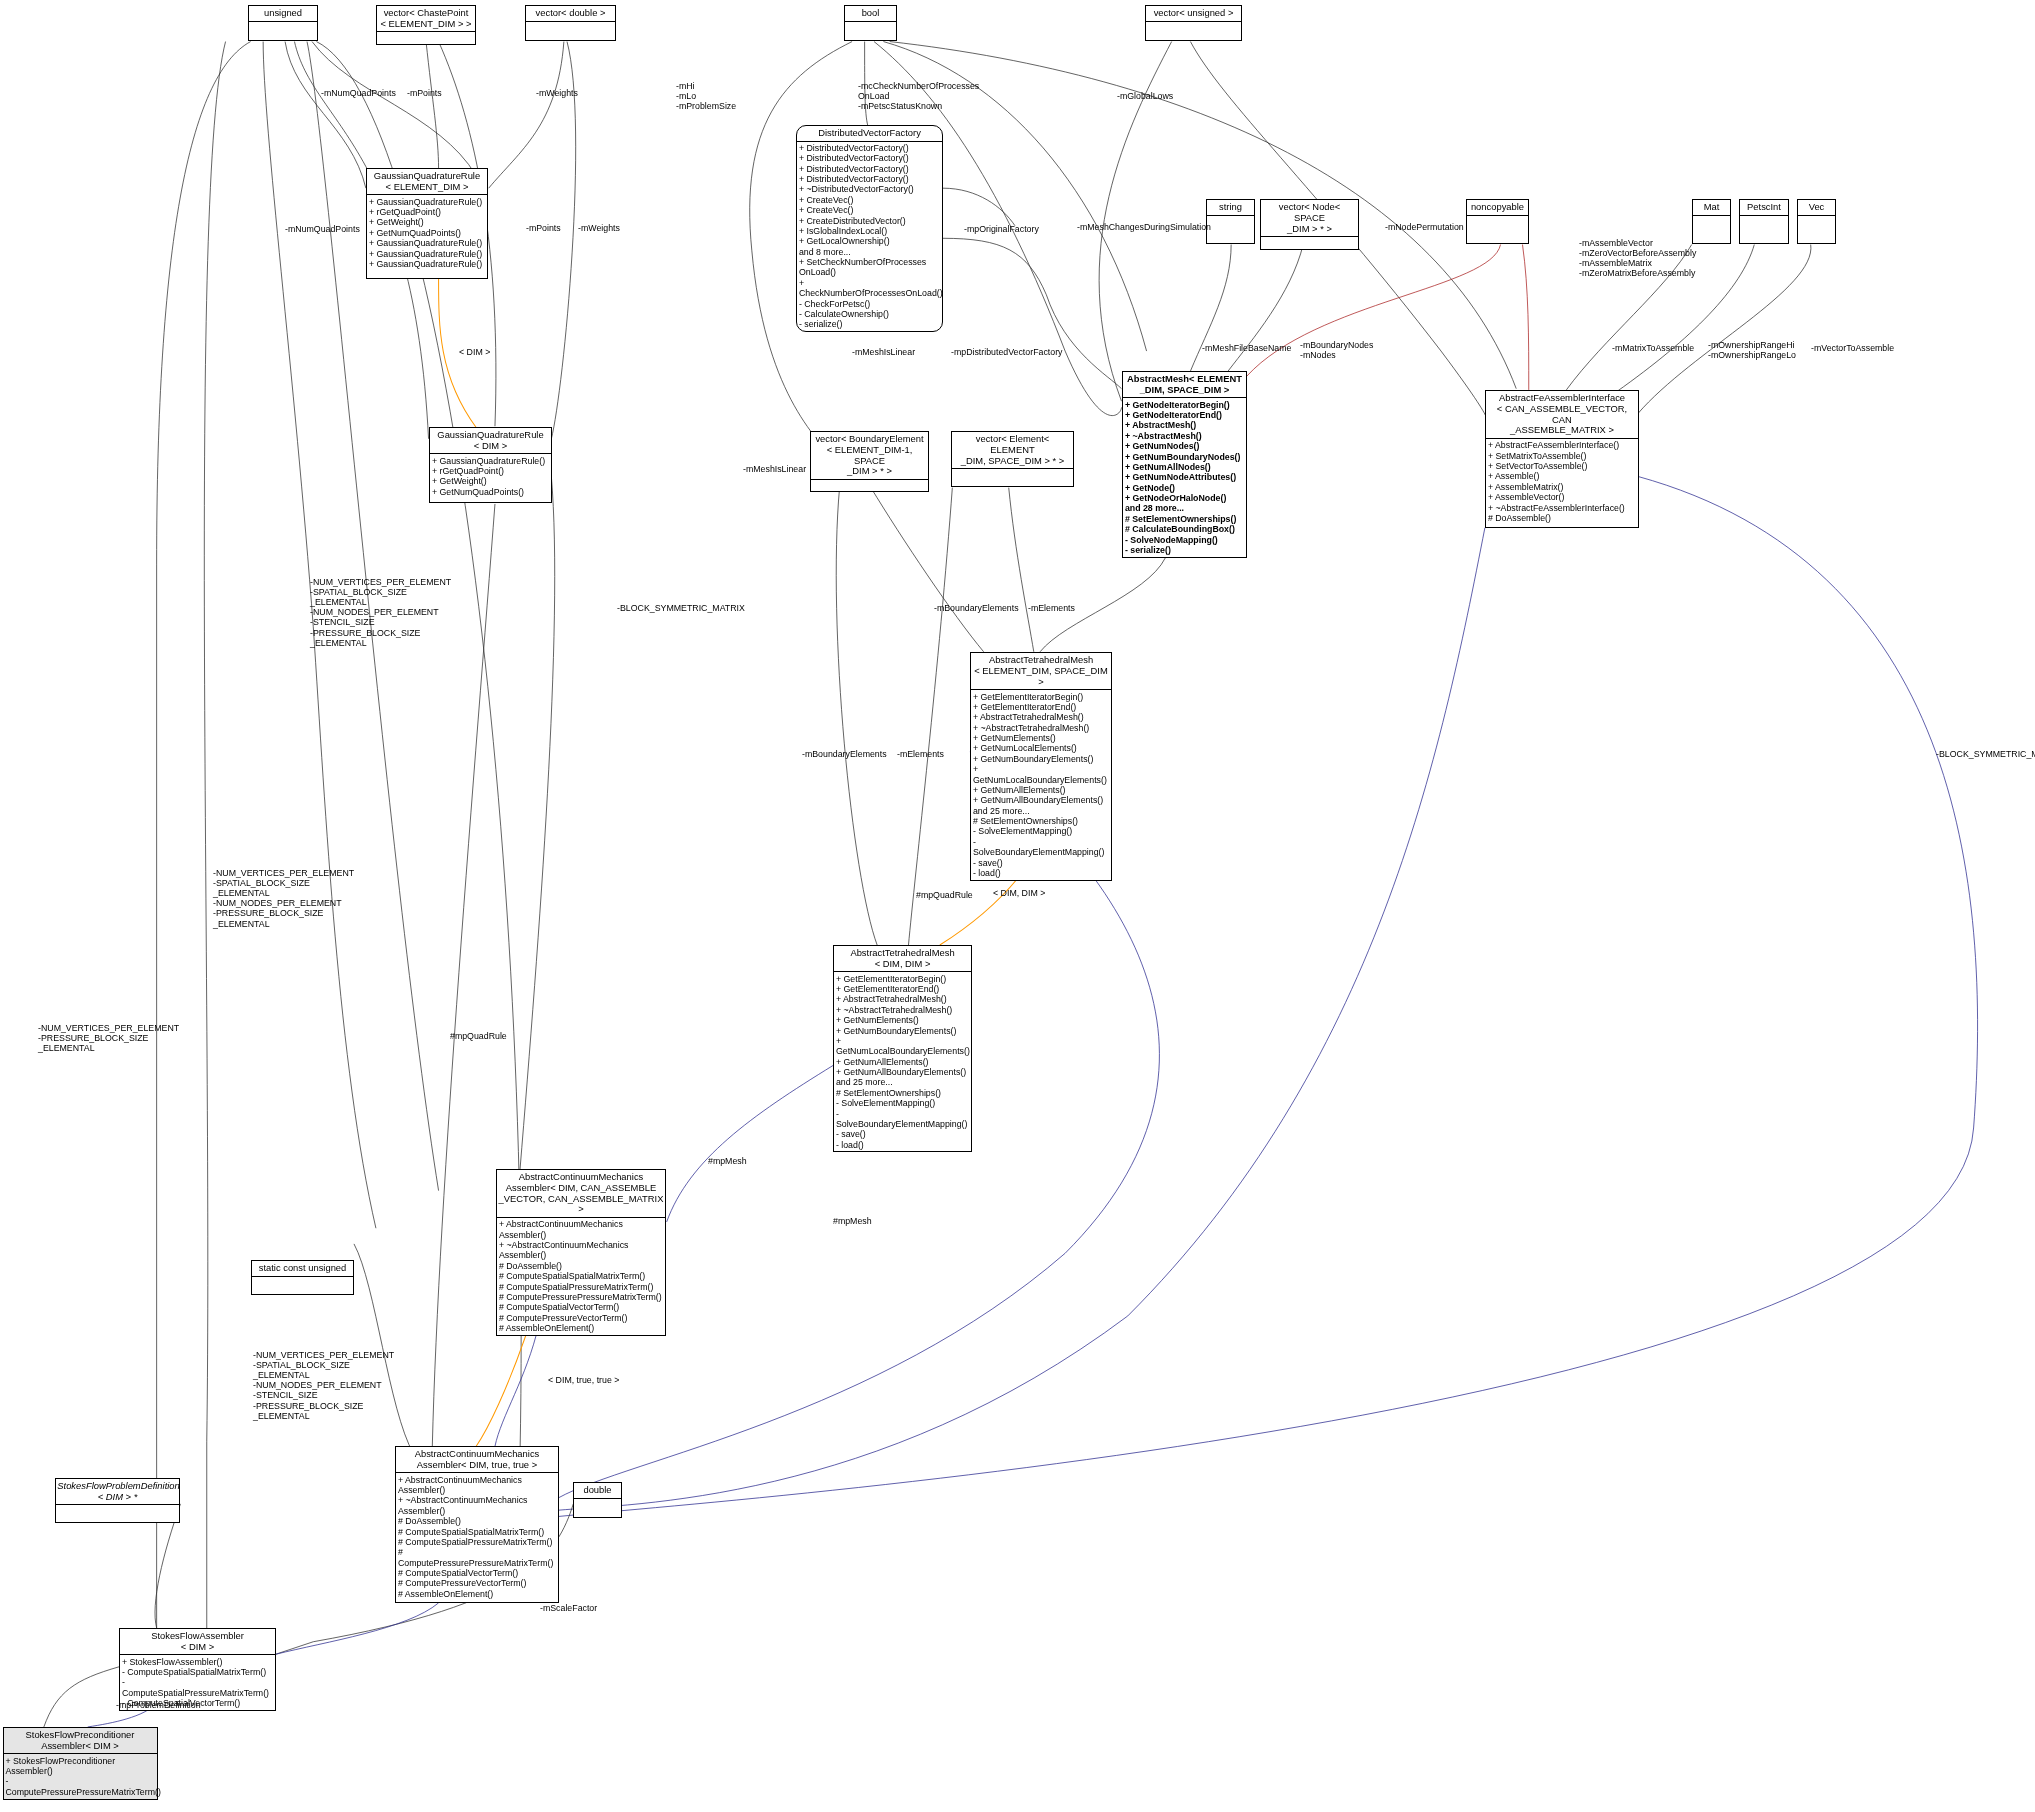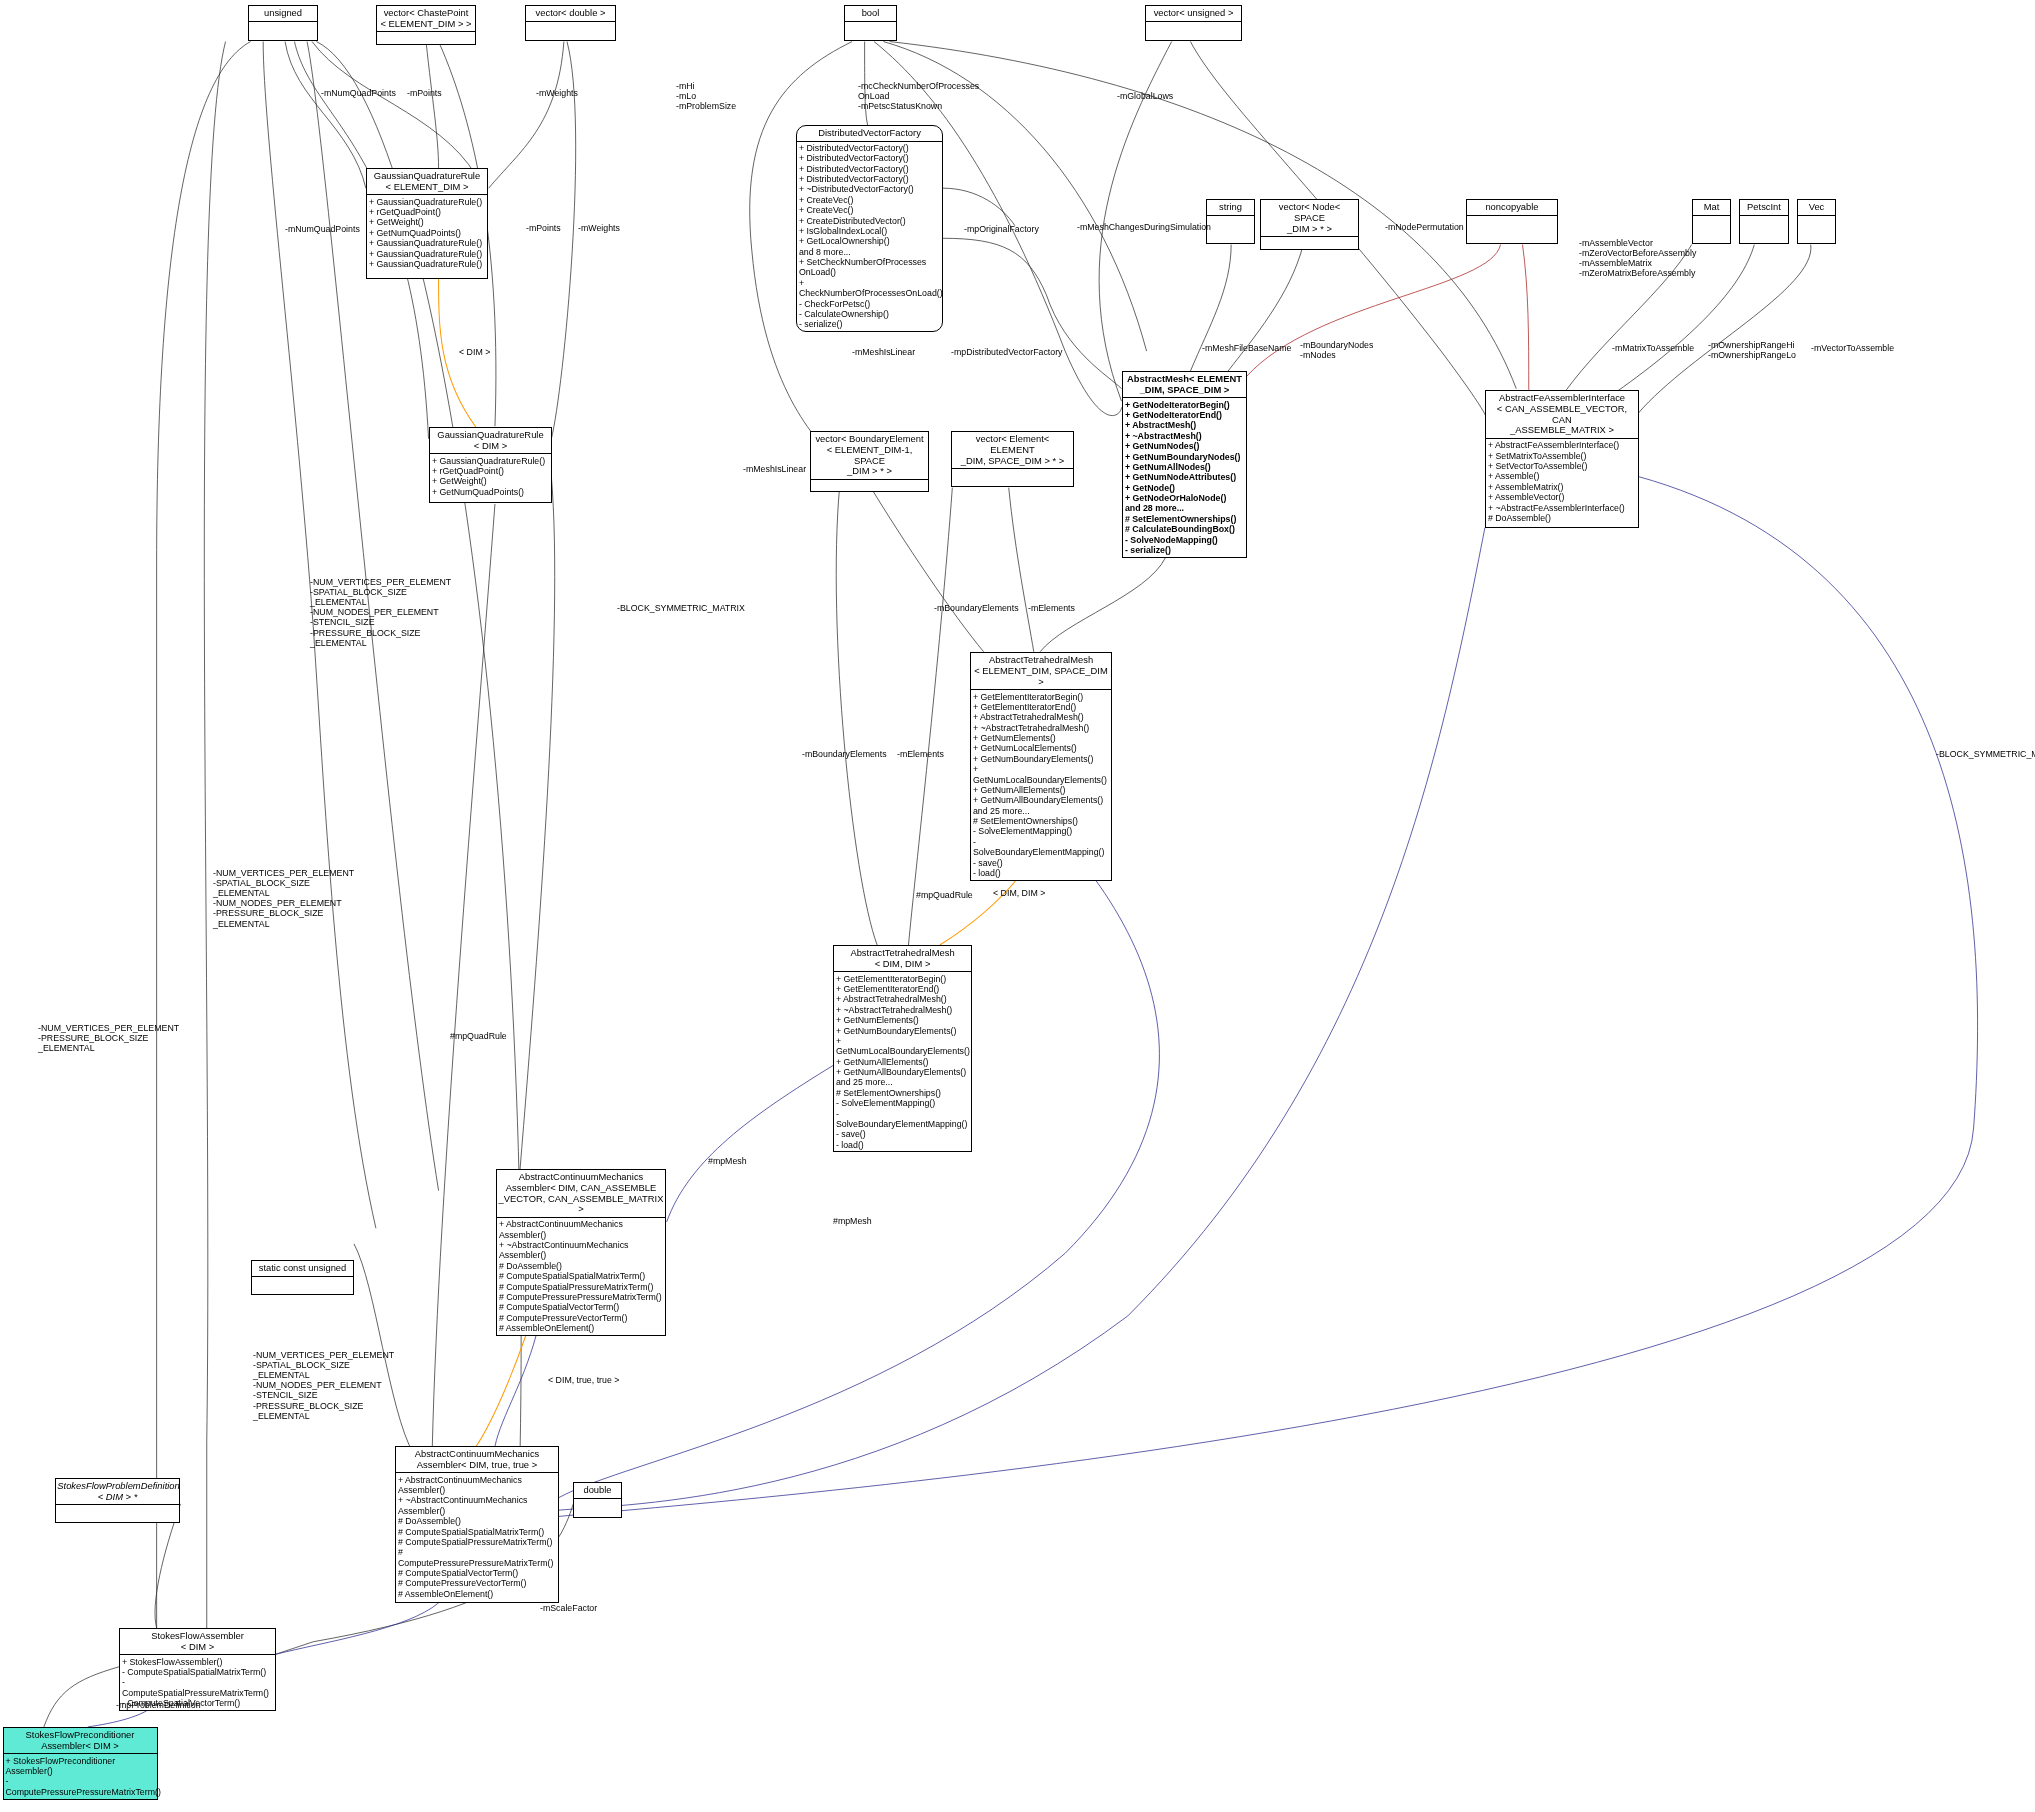--- a/index.html
+++ b/index.html
@@ -2,21 +2,21 @@
 <html style="font-size:10px"><head>
 <meta charset="utf-8">
 <style>
   html,body{margin:0;padding:0;background:#ffffff;}
   body{font-family:"Liberation Sans",sans-serif;}
   #canvas{position:relative;width:2035px;height:1813px;background:#ffffff;overflow:hidden;}
   .node{position:absolute;border:0.6px solid #000;background:#fff;box-sizing:border-box;}
   .node .title{text-align:center;font-size:9.4px;line-height:1.15;padding:1.9px 1.3px;color:#000;}
   .node .sep{border-top:0.6px solid #000;}
   .node .members{font-size:8.8px;line-height:1.18;padding:1.3px 1.9px;color:#000;white-space:pre-wrap;}
-  .node.gray{background:#5eead4;}
+  .node.gray{background:#e5e5e5;}
   .edgelabel{position:absolute;font-size:8.8px;line-height:1.15;color:#000;white-space:pre;}
   svg.wires{position:absolute;left:0;top:0;width:2035px;height:1813px;overflow:visible;}
   .w{fill:none;stroke:#303030;stroke-width:1.2;}
   .wb{fill:none;stroke:#2b2b8f;stroke-width:1.2;}
   .wo{fill:none;stroke:#ff9900;stroke-width:1.6;}
   .wr{fill:none;stroke:#aa2222;stroke-width:1.2;}
 </style>
 </head>
 <body>
 
@@ -146,21 +146,21 @@
       <div class="title" style="white-space: pre-line;">string</div>
       <div class="sep"></div>
       <div class="members" style="min-height: 8.8px;"></div>
     </div>
     <div class="node" style="left: 1260px; top: 199px; width: 99px; min-height: 45px;">
       <div class="title" style="white-space: pre-line;">vector&lt; Node&lt; SPACE
 _DIM &gt; * &gt;</div>
       <div class="sep"></div>
       <div class="members" style="min-height: 8.8px;"></div>
     </div>
-    <div class="node" style="left: 1466px; top: 199px; width: 92px; min-height: 45px;">
+    <div class="node" style="left: 1466px; top: 199px; width: 63px; min-height: 45px;">
       <div class="title" style="white-space: pre-line;">noncopyable</div>
       <div class="sep"></div>
       <div class="members" style="min-height: 8.8px;"></div>
     </div>
     <div class="node" style="left: 1692px; top: 199px; width: 39px; min-height: 45px;">
       <div class="title" style="white-space: pre-line;">Mat</div>
       <div class="sep"></div>
       <div class="members" style="min-height: 8.8px;"></div>
     </div>
     <div class="node" style="left: 1739px; top: 199px; width: 50px; min-height: 45px;">

